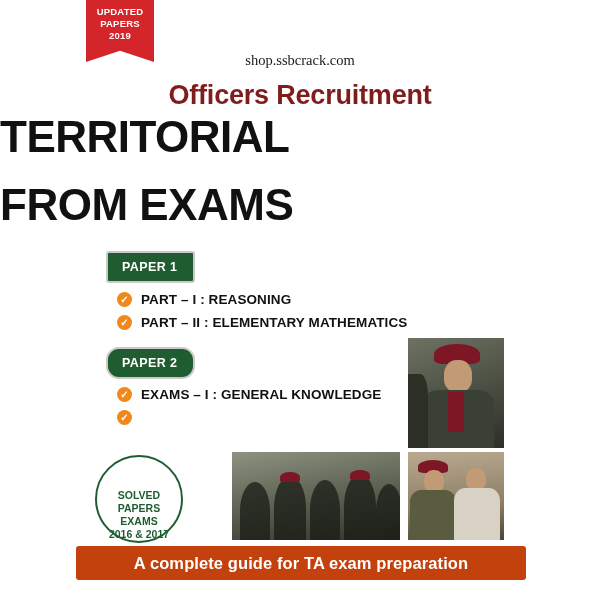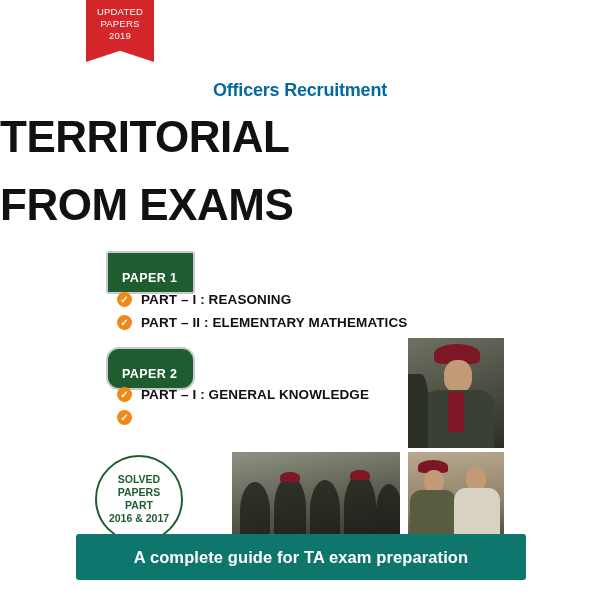--- a/index.html
+++ b/index.html
@@ -25,21 +25,21 @@
   
   .ribbon {
     position: absolute;
     left: 86px;
     top: 0;
     width: 68px;
     height: 62px;
     background: #d4252a;
     color: #ffffff;
     text-align: center;
-    font-weight: normal;
+    font-weight: bold;
     font-size: 9.5px;
     line-height: 12px;
     letter-spacing: 0.2px;
     padding-top: 6px;
     box-sizing: border-box;
     clip-path: polygon(0 0, 100% 0, 100% 100%, 50% 82%, 0 100%);
     z-index: 5;
   }
   .ribbon div { display: block; }
 
@@ -55,22 +55,22 @@
     font-family: "Liberation Serif", serif;
   }
 
   
   .subtitle {
     position: absolute;
     top: 80px;
     left: 0;
     right: 0;
     text-align: center;
-    color: #0369a1;
-    font-size: 18px;
+    color: #7f1d1d;
+    font-size: 27px;
     font-weight: bold;
     letter-spacing: -0.2px;
   }
   .title1, .title2 {
     position: absolute;
     left: 0;
     right: 0;
     text-align: left;
     color: #111111;
     font-weight: bold;
@@ -81,21 +81,21 @@
   .title2 { top: 180px; }
 
   
   .chip {
     position: absolute;
     background: #1f5d30;
     color: #ffffff;
     font-weight: bold;
     font-size: 12.5px;
     letter-spacing: 0.4px;
-    padding: 18px 16px 7px 14px;
+    padding: 7px 16px 7px 14px;
     border-radius: 3px;
     border: 2px solid #c9c9c9;
   }
   .chip-1 { left: 106px; top: 251px; }
   .chip-2 { left: 106px; top: 347px; border-radius: 13px; }
 
   
   .bullet-row {
     position: absolute;
     display: flex;
@@ -133,21 +133,21 @@
     height: 84px;
     border-radius: 50%;
     border: 2px solid #1f5d30;
     color: #1f5d30;
     font-weight: bold;
     font-size: 10.5px;
     line-height: 13px;
     display: flex;
     flex-direction: column;
     align-items: center;
-    justify-content: center;
+    justify-content: flex-end;
     text-align: center;
     background: #ffffff;
   }
 
   
   .photo {
     position: absolute;
     overflow: hidden;
     background: #6b6f63;
   }
@@ -193,22 +193,22 @@
     position: absolute;
     border-radius: 24% 24% 0 0;
   }
 
   
   .banner {
     position: absolute;
     left: 76px;
     right: 74px;
     bottom: 20px;
-    height: 46px;
-    background: #0f766e;
+    height: 34px;
+    background: #c2410c;
     color: #ffffff;
     border-radius: 3px;
     display: flex;
     align-items: center;
     justify-content: center;
     font-size: 16.5px;
     font-weight: bold;
     letter-spacing: 0.1px;
   }
 </style>
@@ -216,48 +216,49 @@
 <body>
 
 <div class="cover">
 
   <div class="ribbon">
     <div>UPDATED</div>
     <div>PAPERS</div>
     <div>2019</div>
   </div>
 
+  <div class="site-line">shop.ssbcrack.com</div>
 
   <div class="subtitle">Officers Recruitment</div>
   <div class="title1">TERRITORIAL</div>
   <div class="title2">FROM EXAMS</div>
 
   <div class="chip chip-1">PAPER 1</div>
   <div class="bullet-row b1">
     <span class="tick">✓</span>
     <span>PART – I : REASONING</span>
   </div>
   <div class="bullet-row b2">
     <span class="tick">✓</span>
     <span>PART – II : ELEMENTARY MATHEMATICS</span>
   </div>
 
   <div class="chip chip-2">PAPER 2</div>
   <div class="bullet-row b3">
     <span class="tick">✓</span>
-    <span>PART – I : GENERAL KNOWLEDGE</span>
+    <span>EXAMS – I : GENERAL KNOWLEDGE</span>
   </div>
   <div class="bullet-row b4">
     <span class="tick">✓</span>
   </div>
 
   <div class="seal">
     <span>SOLVED</span>
     <span>PAPERS</span>
-    <span>PART</span>
+    <span>EXAMS</span>
     <span>2016 &amp; 2017</span>
   </div>
 
   <div class="photo photo-officer">
     <div class="beret" style="left:26px; top:6px; width:46px; height:20px;"></div>
     <div class="face" style="left:36px; top:22px; width:28px; height:32px;"></div>
     <div class="torso" style="left:14px; top:52px; width:72px; height:58px; background:#3b4034;"></div>
     <div class="torso" style="left:40px; top:54px; width:16px; height:40px; background:#7d1725; border-radius:0;"></div>
     <div class="sil" style="left:-6px; top:36px; width:26px; height:74px; border-radius:30% 30% 0 0; background:#2b2f26;"></div>
   </div>

